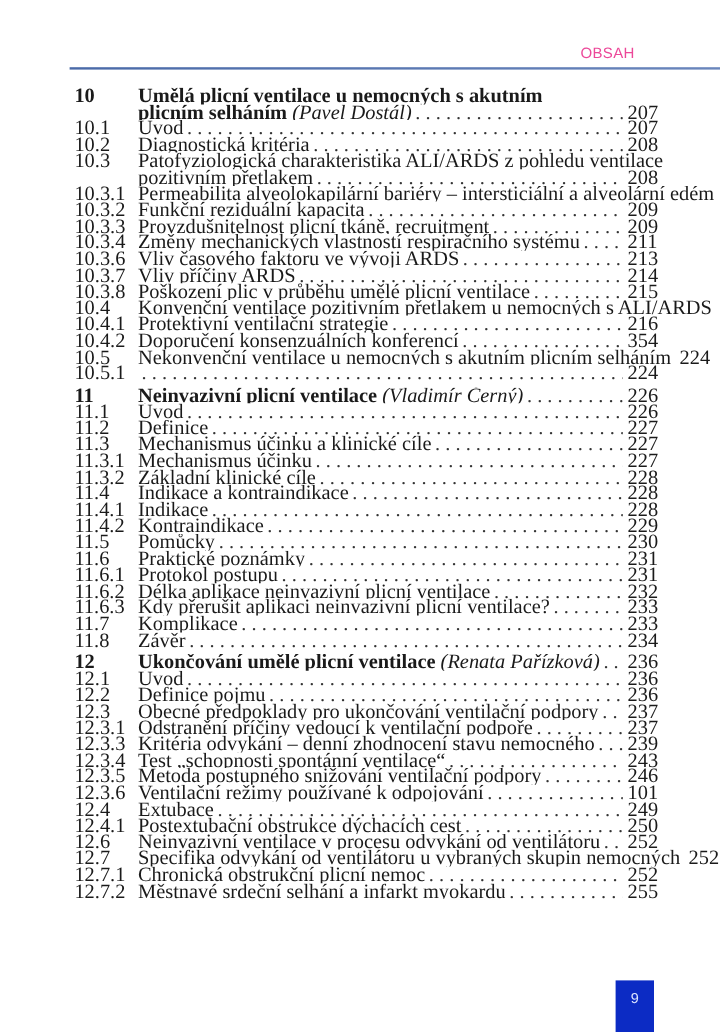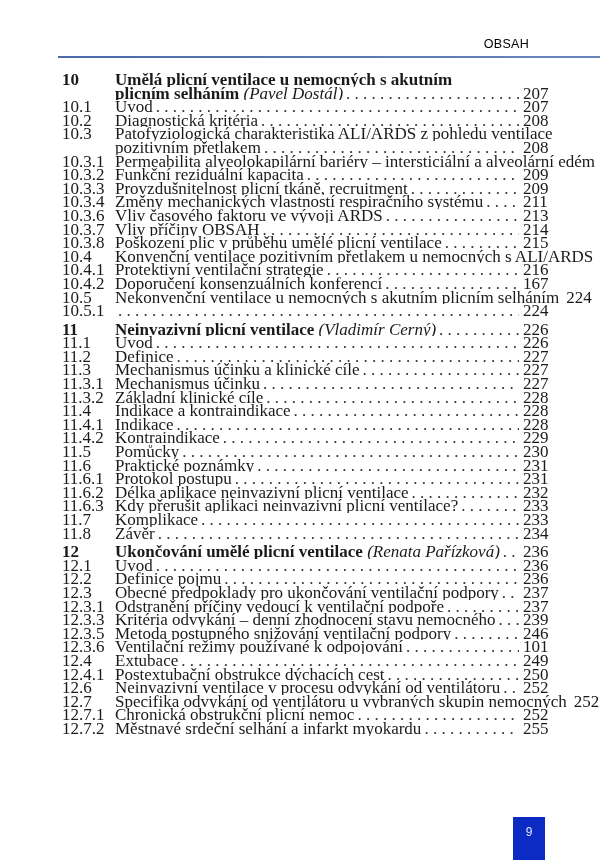--- a/index.html
+++ b/index.html
@@ -3,21 +3,21 @@
 <meta charset="utf-8">
 <style>
   html, body { margin:0; padding:0; }
   body {
     width:600px; height:860px; background:#ffffff; position:relative; overflow:hidden;
     font-family: "Liberation Serif", "DejaVu Serif", serif; color:#1a1a1a;
   }
   .header-title {
     position:absolute; top:37px; right:71px;
     font-family: "Liberation Sans", "DejaVu Sans", sans-serif;
-    font-size:12.5px; letter-spacing:0.3px; color:#000000;
+    font-size:12.5px; letter-spacing:0.3px; color:#ec4899;
   }
   .header-rule {
     position:absolute; top:56px; left:58px; right:0; height:2px;
     background:linear-gradient(to right, #4a6aa8, #6a86bc);
   }
   .toc { position:absolute; top:73px; left:62px; width:481px; }
   .row { display:flex; align-items:flex-end; font-size:17px; line-height:13.6px; height:13.6px; white-space:nowrap; }
   .row.chapter { font-weight:bold; }
   .row.chapter.gap { margin-top:5px; }
   .num { width:53px; flex:none; }
@@ -103,21 +103,21 @@
       <span class="page">211</span>
     </div>
     <div class="row">
       <span class="num">10.3.6</span>
       <span class="title"><span>Vliv časového faktoru ve vývoji ARDS</span></span>
       <span class="dots"></span>
       <span class="page">213</span>
     </div>
     <div class="row">
       <span class="num">10.3.7</span>
-      <span class="title"><span>Vliv příčiny OBSAH</span></span>
+      <span class="title"><span>Vliv příčiny ARDS</span></span>
       <span class="dots"></span>
       <span class="page">214</span>
     </div>
     <div class="row">
       <span class="num">10.3.8</span>
       <span class="title"><span>Poškození plic v průběhu umělé plicní ventilace</span></span>
       <span class="dots"></span>
       <span class="page">215</span>
     </div>
     <div class="row">
@@ -129,21 +129,21 @@
     <div class="row">
       <span class="num">10.4.1</span>
       <span class="title"><span>Protektivní ventilační strategie</span></span>
       <span class="dots"></span>
       <span class="page">216</span>
     </div>
     <div class="row">
       <span class="num">10.4.2</span>
       <span class="title"><span>Doporučení konsenzuálních konferencí</span></span>
       <span class="dots"></span>
-      <span class="page">167</span>
+      <span class="page">354</span>
     </div>
     <div class="row">
       <span class="num">10.5</span>
       <span class="title"><span>Nekonvenční ventilace u nemocných s akutním plicním selháním</span></span>
       <span class="dots"></span>
       <span class="page">224</span>
     </div>
     <div class="row">
       <span class="num">10.5.1</span>
       <span class="dots"></span>
@@ -273,20 +273,26 @@
       <span class="num">12.3.1</span>
       <span class="title"><span>Odstranění příčiny vedoucí k ventilační podpoře</span></span>
       <span class="dots"></span>
       <span class="page">237</span>
     </div>
     <div class="row">
       <span class="num">12.3.3</span>
       <span class="title"><span>Kritéria odvykání – denní zhodnocení stavu nemocného</span></span>
       <span class="dots"></span>
       <span class="page">239</span>
+    </div>
+    <div class="row">
+      <span class="num">12.3.4</span>
+      <span class="title"><span>Test „schopnosti spontánní ventilace“</span></span>
+      <span class="dots"></span>
+      <span class="page">243</span>
     </div>
     <div class="row">
       <span class="num">12.3.5</span>
       <span class="title"><span>Metoda postupného snižování ventilační podpory</span></span>
       <span class="dots"></span>
       <span class="page">246</span>
     </div>
     <div class="row">
       <span class="num">12.3.6</span>
       <span class="title"><span>Ventilační režimy používané k odpojování</span></span>

